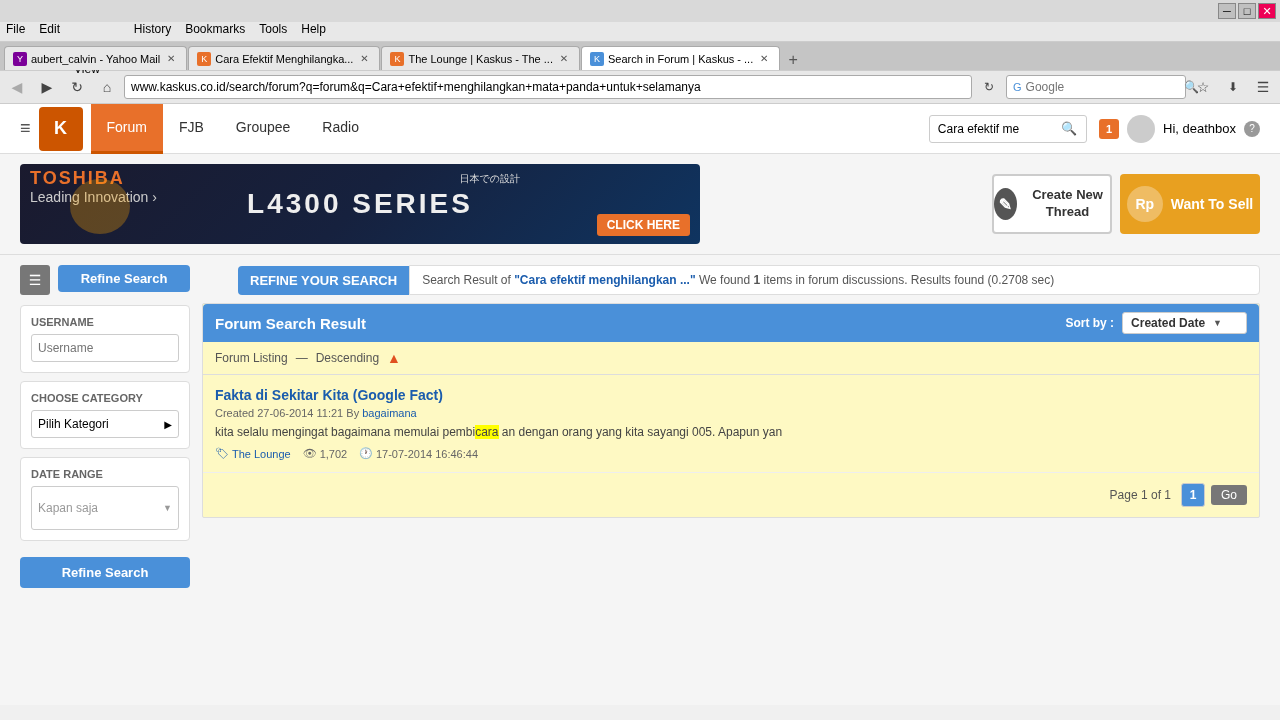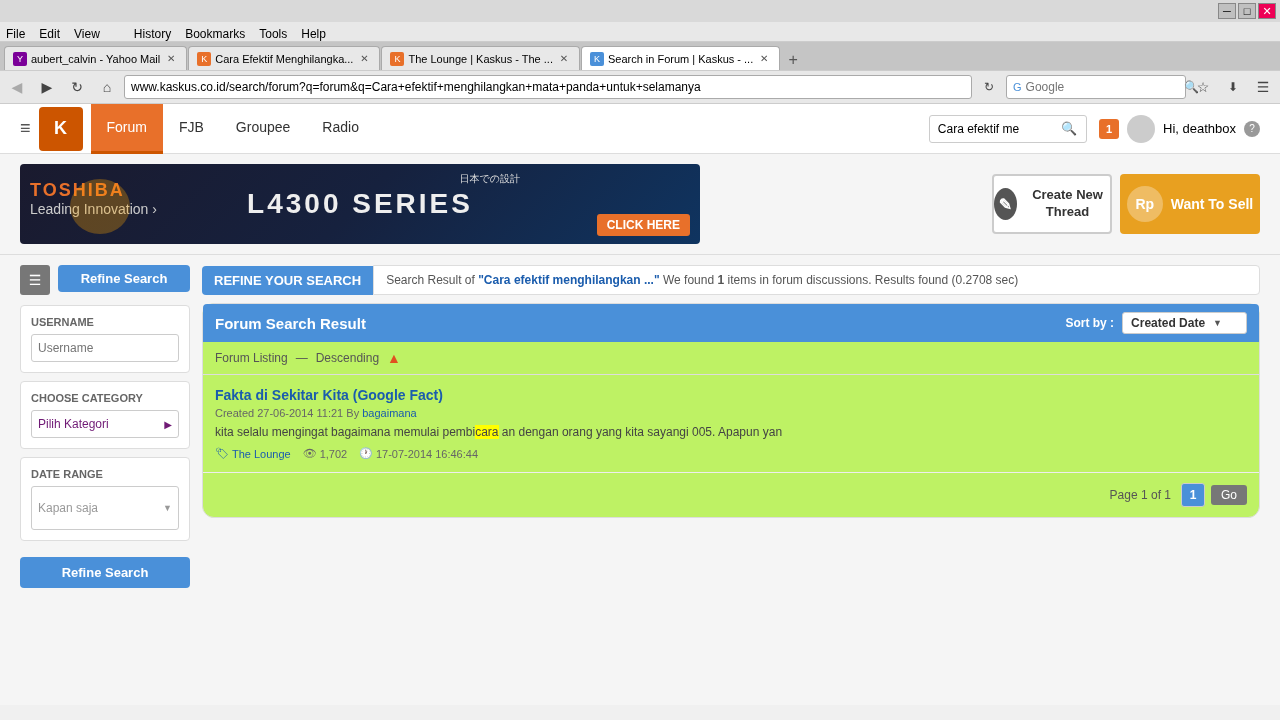--- a/index.html
+++ b/index.html
@@ -57,28 +57,28 @@
     
     .main-content { display: flex; padding: 10px 20px; gap: 12px; background: #f5f5f5; min-height: 450px; }
 
     
     .sidebar { width: 170px; flex-shrink: 0; }
 
     .refine-btn { background: #4a90d9; color: white; border: none; border-radius: 4px; padding: 6px 16px; font-size: 13px; font-weight: bold; cursor: pointer; width: 100%; }
     .sidebar-section { background: white; border: 1px solid #ddd; border-radius: 4px; padding: 10px; margin-bottom: 8px; }
     .sidebar-label { font-size: 11px; color: #666; font-weight: bold; text-transform: uppercase; margin-bottom: 6px; }
     .sidebar-input { width: 100%; height: 28px; border: 1px solid #ccc; border-radius: 3px; padding: 0 6px; font-size: 12px; color: #999; }
-    .sidebar-select { width: 100%; height: 28px; border: 1px solid #ccc; border-radius: 3px; padding: 0 6px; font-size: 12px; color: #701a75; display: flex; align-items: center; justify-content: space-between; cursor: pointer; background: white; }
+    .sidebar-select { width: 100%; height: 28px; border: 1px solid #ccc; border-radius: 3px; padding: 0 6px; font-size: 12px; color: #000000; display: flex; align-items: center; justify-content: space-between; cursor: pointer; background: white; }
     .sidebar-dropdown { width: 100%; height: 44px; border: 1px solid #ccc; border-radius: 3px; padding: 0 6px; font-size: 12px; color: #999; display: flex; align-items: center; justify-content: space-between; cursor: pointer; background: white; position: relative; }
     .refine-search-btn { background: #4a90d9; color: white; border: none; border-radius: 4px; padding: 8px 0; font-size: 13px; font-weight: bold; cursor: pointer; width: 100%; margin-top: 8px; }
 
     
     .results-area { flex: 1; }
 
-    .results-container { background: #bef264; border: 1px solid #ddd; border-radius: 12px; }
+    .results-container { background: #fef9c3; border: 1px solid #ddd; border-radius: 2px; }
     .results-header { background: #4a90d9; color: white; padding: 8px 12px; border-radius: 4px 4px 0 0; display: flex; align-items: center; justify-content: space-between; font-size: 15px; font-weight: bold; }
     .sort-by { display: flex; align-items: center; gap: 8px; font-size: 12px; }
     .sort-dropdown { background: white; color: #333; border: 1px solid #ccc; border-radius: 3px; padding: 3px 24px 3px 8px; font-size: 12px; display: flex; align-items: center; gap: 4px; cursor: pointer; position: relative; }
     .sort-dropdown::after { content: '▼'; font-size: 9px; color: #555; margin-left: 4px; }
 
     .listing-bar { padding: 8px 12px; border-bottom: 1px solid #ddd; display: flex; align-items: center; gap: 8px; font-size: 12px; color: #555; }
     .listing-bar .sort-arrow { color: #e05020; cursor: pointer; font-size: 14px; }
 
     .result-item { padding: 12px; border-bottom: 1px solid #eee; }
     .result-title { font-size: 14px; font-weight: bold; color: #1a5cad; cursor: pointer; margin-bottom: 4px; }
@@ -102,21 +102,21 @@
 <body>
 
 <div class="browser-chrome">
 
   <div class="title-bar">
     <div class="title-bar-btn">─</div>
     <div class="title-bar-btn">□</div>
     <div class="title-bar-btn close">✕</div>
   </div>
 
-  <div style="background:#e8e8e8; height:20px; display:flex; align-items:flex-end; padding:0 6px; font-size:12px; gap:14px; border-bottom:1px solid #ccc;">
+  <div style="background:#e8e8e8; height:20px; display:flex; align-items:flex-start; padding:0 6px; font-size:12px; gap:14px; border-bottom:1px solid #ccc;">
     <span style="cursor:pointer;">File</span>
     <span style="cursor:pointer;">Edit</span>
     <span style="cursor:pointer;margin-top:40px;">View</span>
     <span style="cursor:pointer;padding-left:20px;">History</span>
     <span style="cursor:pointer;">Bookmarks</span>
     <span style="cursor:pointer;">Tools</span>
     <span style="cursor:pointer;">Help</span>
   </div>
 
   <div class="tabs-bar">
@@ -181,21 +181,21 @@
     <div class="user-area">
       <div class="notification-badge">1</div>
       <div class="user-avatar"></div>
       <span style="font-size:13px;">Hi, deathbox</span>
       <div class="help-icon">?</div>
     </div>
   </div>
 
   <div class="banner-area">
     <div class="banner-img">
-      <div style="position:absolute; left:10px; top:16px; text-align:left;">
+      <div style="position:absolute; left:10px; top:4px; text-align:left;">
         <div style="font-size:18px; font-weight:bold; color:#e8702a; letter-spacing:2px;">TOSHIBA</div>
         <div style="font-size:14px; color:#ccc;">Leading Innovation ›</div>
       </div>
       <div style="position:absolute; right: 180px; top:8px; font-size:10px; color:#ddd; text-align:right;">日本での設計</div>
       <div style="position:absolute; left:50%; transform:translateX(-50%); text-align:center;">
         <div style="font-size:28px; font-weight:bold; color:#eee; letter-spacing:3px;">L4300 SERIES</div>
       </div>
       <div style="position:absolute; right:10px; bottom:8px; background:#e8702a; padding:4px 10px; font-size:12px; font-weight:bold; cursor:pointer; border-radius:3px;">CLICK HERE</div>
       <div style="position:absolute; left:50px; top:15px; width:60px; height:55px; background:rgba(255,165,0,0.3); border-radius:50%;"></div>
     </div>
@@ -241,21 +241,21 @@
           <span style="font-size:9px;">▼</span>
         </div>
       </div>
 
       <button class="refine-search-btn">Refine Search</button>
     </div>
 
     <div class="results-area">
 
       <div style="display:flex; align-items:center; gap:0; margin-bottom:8px;">
-        <div style="background:#4a90d9; color:white; border-radius:4px 0 0 4px; padding:7px 12px; font-size:13px; font-weight:bold; cursor:pointer; white-space:nowrap;">REFINE YOUR SEARCH</div>
+        <div style="background:#4a90d9; color:white; border-radius:4px 0 0 4px; padding:7px 12px; font-size:13px; font-weight:bold; cursor:pointer; white-space:nowrap;margin-left:36px;">REFINE YOUR SEARCH</div>
         <div style="background:white; border:1px solid #ddd; border-radius:0 4px 4px 0; padding:7px 12px; font-size:12px; color:#555; flex:1;">
           <span>Search Result of </span><span style="color:#1a5cad; font-weight:bold;">"Cara efektif menghilangkan ..."</span><span> We found </span><strong>1</strong><span> items in forum discussions. Results found (0.2708 sec)</span>
         </div>
       </div>
 
       <div class="results-container">
 
         <div class="results-header">
           <span>Forum Search Result</span>
           <div class="sort-by">

